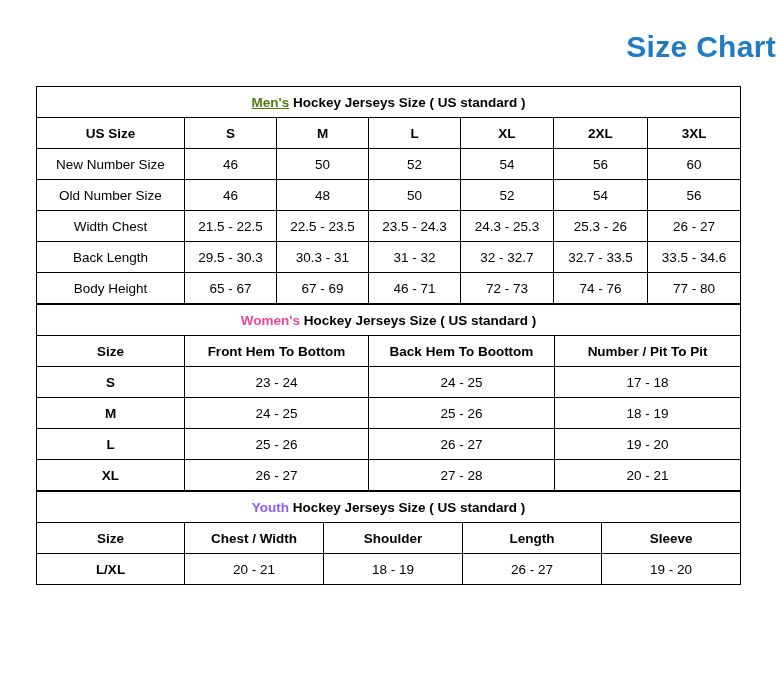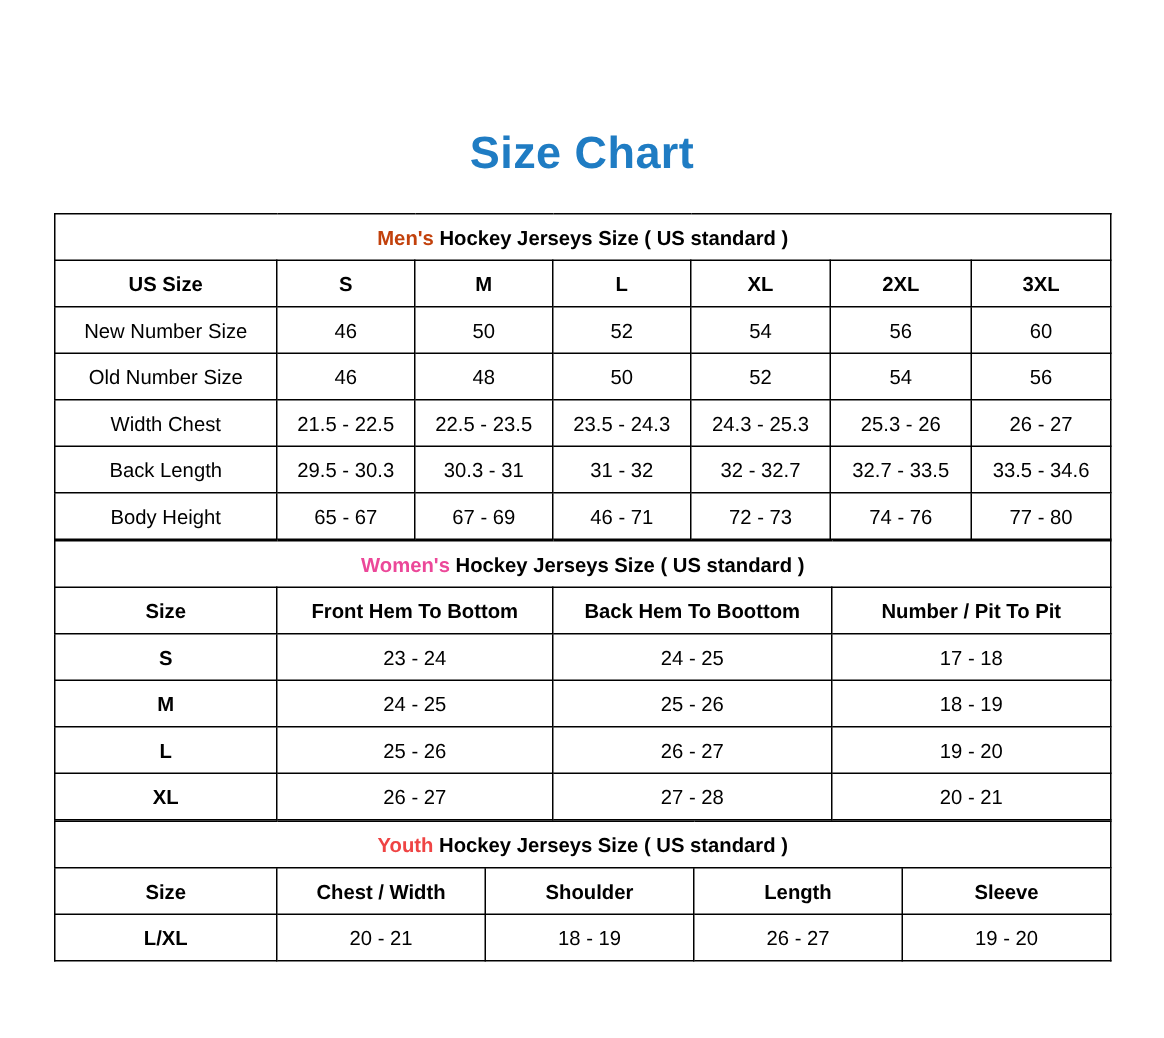--- a/index.html
+++ b/index.html
@@ -14,25 +14,25 @@
     color: #000000;
     overflow: hidden;
   }
   .page {
     position: relative;
     width: 776px;
     height: 692px;
     box-sizing: border-box;
   }
   .title {
-    text-align: center;
+    text-align: right;
     color: #1f7cc3;
     font-size: 30px;
     font-weight: bold;
-    padding-top: 86px;
+    padding-top: 30px;
     letter-spacing: 0.3px;
   }
   .chart-wrap {
     margin: 22px 36px 0 36px;
   }
   table.sizes {
     border-collapse: collapse;
     width: 704px;
     table-layout: fixed;
   }
@@ -44,23 +44,23 @@
     height: 26px;
     padding: 2px 3px;
     background: #ffffff;
   }
   td.section {
     background: #ffff00;
     font-weight: bold;
     font-size: 15px;
     height: 32px;
   }
-  td.section .accent-men { color: #c2410c; }
+  td.section .accent-men { color: #4d7c0f; text-decoration: underline; }
   td.section .accent-women { color: #ec4899; }
-  td.section .accent-youth { color: #ef4444; }
+  td.section .accent-youth { color: #8b5cf6; }
   td.head {
     font-weight: bold;
   }
   td.rowlabel {
     font-weight: normal;
   }
   td.rowlabel-bold {
     font-weight: bold;
   }
 </style>

